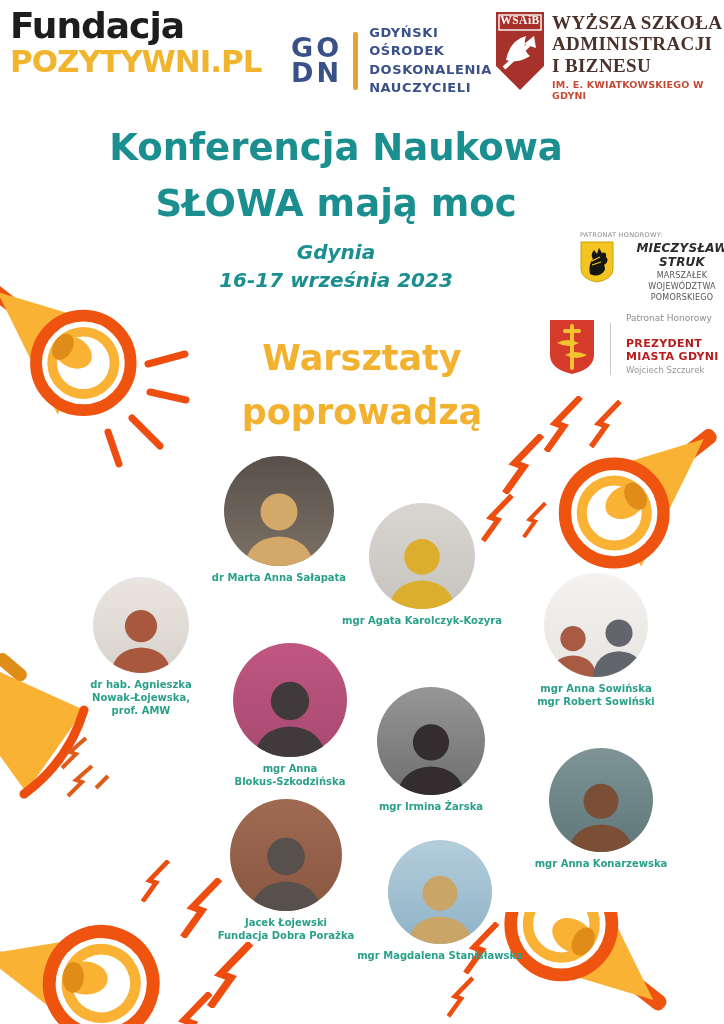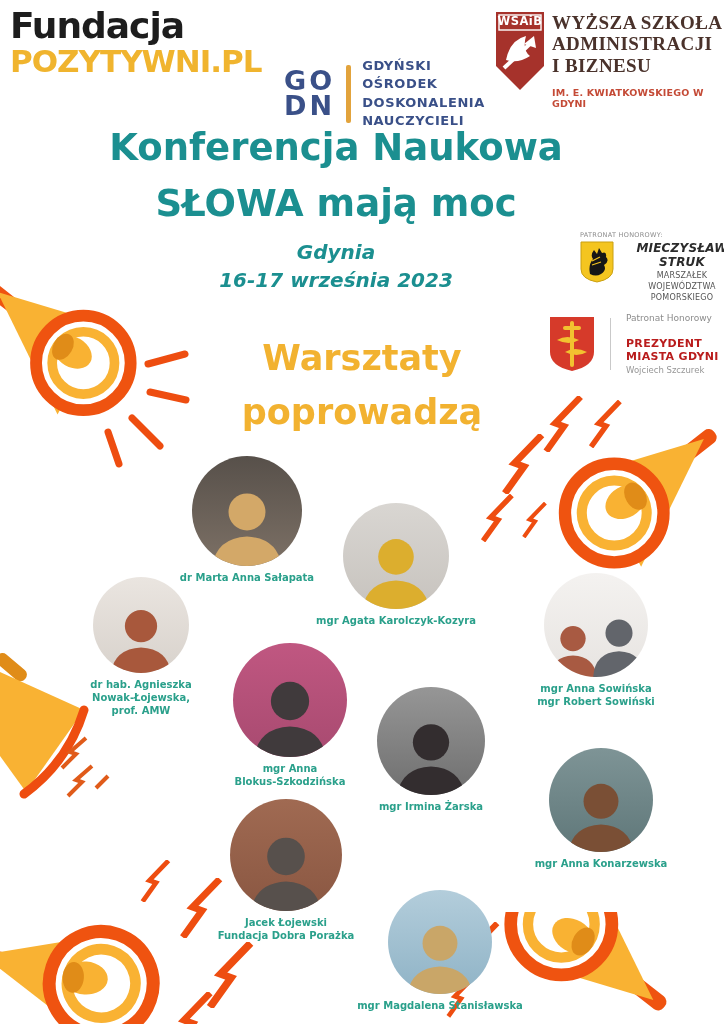--- a/index.html
+++ b/index.html
@@ -9,49 +9,49 @@
     font-family:"DejaVu Sans","Liberation Sans",sans-serif;
   }
   .abs { position:absolute; }
   .pre { white-space:pre-line; }
 
   
   .logo-fundacja { left:10px; top:8px; line-height:1.0; }
   .lf1 { font-size:36px; font-weight:700; color:#1d1d1d; letter-spacing:-1px; }
   .lf2 { font-size:31px; font-weight:700; color:#f0b42e; letter-spacing:-1px; margin-top:2px; }
 
-  .logo-godn { left:284px; top:24px; display:flex; align-items:center; gap:11px;margin-top:33px; }
+  .logo-godn { left:291px; top:24px; display:flex; align-items:center; gap:11px; }
   .godn-abbr { color:#3a5088; font-weight:700; font-size:27px; line-height:0.92; letter-spacing:3px; white-space:pre-line; }
   .godn-bar { width:5px; height:58px; background:#e2a33c; border-radius:2px; }
   .godn-name { color:#3a5088; font-weight:600; font-size:13px; line-height:1.42; letter-spacing:0.6px; }
 
   .logo-wsaib { left:496px; top:12px; display:flex; gap:8px; }
-  .wsaib-shield { width:48px; height:78px; position:relative; flex:none; }
+  .wsaib-shield { width:48px; height:78px; position:relative; flex:none;font-family:Liberation Serif, serif; }
   .wsaib-badge { position:absolute; top:2px; left:0; width:100%; text-align:center;
                  color:#ffffff; font-weight:700; font-size:11.5px; letter-spacing:0.5px; }
   .wsaib-name { font-family:"Liberation Serif","DejaVu Serif",serif; font-weight:700;
                 font-size:19px; line-height:1.12; color:#4a322b; letter-spacing:0.4px; }
-  .wsaib-sub  { font-size:9.5px; font-weight:700; color:#c44a36; margin-top:11px; letter-spacing:0.2px; }
+  .wsaib-sub  { font-size:9.5px; font-weight:700; color:#c44a36; margin-top:3px; letter-spacing:0.2px; }
 
   
   .title-block { left:0; top:126px; width:672px; text-align:center; color:#1b8f90; }
   .title-l1 { font-size:37px; font-weight:700; }
   .title-l2 { font-size:37px; font-weight:700; margin-top:13px; }
   .title-city { font-size:20px; font-weight:700; font-style:italic; margin-top:15px; }
   .title-date { font-size:20px; font-weight:700; font-style:italic; margin-top:4px; }
 
   
   .patron1 { left:580px; top:231px; width:164px; }
   .patron1-label { font-size:6.5px; color:#8c8c8c; letter-spacing:0.3px; }
   .patron1-row { display:flex; gap:6px; margin-top:2px; align-items:flex-start; }
   .patron1-text { flex:1; text-align:center; }
   .patron1-name { font-size:12px; font-weight:700; color:#2b2b2b; letter-spacing:0.2px;font-style:italic; }
   .patron1-role { font-size:8px; color:#555; line-height:1.4; margin-top:1px; letter-spacing:0.2px; }
 
-  .patron2 { left:549px; top:313px; display:flex; gap:15px; align-items:center; }
+  .patron2 { left:549px; top:313px; display:flex; gap:15px; align-items:flex-end; }
   .patron2-divider { width:1px; height:52px; background:#c9c9c9; }
   .patron2-label { font-size:9px; color:#8c8c8c; }
   .patron2-name { font-size:11px; font-weight:700; color:#b91c1c; line-height:1.15; letter-spacing:0.3px; margin-top:15px; }
   .patron2-person { font-size:8.5px; color:#979797; margin-top:2px; }
 
   
   .section-title { left:0; top:331px; width:724px; text-align:center;
                    color:#f2b230; font-size:35px; font-weight:700; line-height:1.55; }
 
   
@@ -218,30 +218,30 @@
   </svg>
 
   <svg class="deco" style="left:444px; top:912px; width:240px; height:112px;" viewBox="0 0 240 112">
     <g transform="translate(230,118) scale(-1.15,-1.15)">
       <use href="#mega" width="160" height="160"></use>
     </g>
     <use href="#bolt" x="16" y="10" width="44" height="52"></use>
     <use href="#bolt" x="0" y="64" width="34" height="42"></use>
   </svg>
 
-  <div class="person" style="left:192px; top:456px; width:110px; height:110px;">
+  <div class="person" style="left:224px; top:456px; width:110px; height:110px;">
     <div class="photo ph1">
       <svg class="bust" style="color:#d3a868">
           <use href="#bust" width="100%" height="100%"></use>
         </svg>
     </div>
     <div class="plabel pre">dr Marta Anna Sałapata</div>
   </div>
 
-  <div class="person" style="left:343px; top:503px; width:106px; height:106px;">
+  <div class="person" style="left:369px; top:503px; width:106px; height:106px;">
     <div class="photo ph2">
       <svg class="bust" style="color:#dcae2e">
           <use href="#bust" width="100%" height="100%"></use>
         </svg>
     </div>
     <div class="plabel pre">mgr Agata Karolczyk-Kozyra</div>
   </div>
 
   <div class="person" style="left:93px; top:577px; width:96px; height:96px;">
     <div class="photo ph3">
@@ -298,21 +298,21 @@
   <div class="person" style="left:230px; top:799px; width:112px; height:112px;">
     <div class="photo ph8">
       <svg class="bust" style="color:#57504c">
           <use href="#bust" width="100%" height="100%"></use>
         </svg>
     </div>
     <div class="plabel pre">Jacek Łojewski
 Fundacja Dobra Porażka</div>
   </div>
 
-  <div class="person" style="left:388px; top:890px; width:104px; height:104px;text-decoration:underline;">
+  <div class="person" style="left:388px; top:840px; width:104px; height:104px;text-decoration:underline;">
     <div class="photo ph9">
       <svg class="bust" style="color:#c9a668">
           <use href="#bust" width="100%" height="100%"></use>
         </svg>
     </div>
     <div class="plabel pre">mgr Magdalena Stanisławska</div>
   </div>
 
 </div>
 

